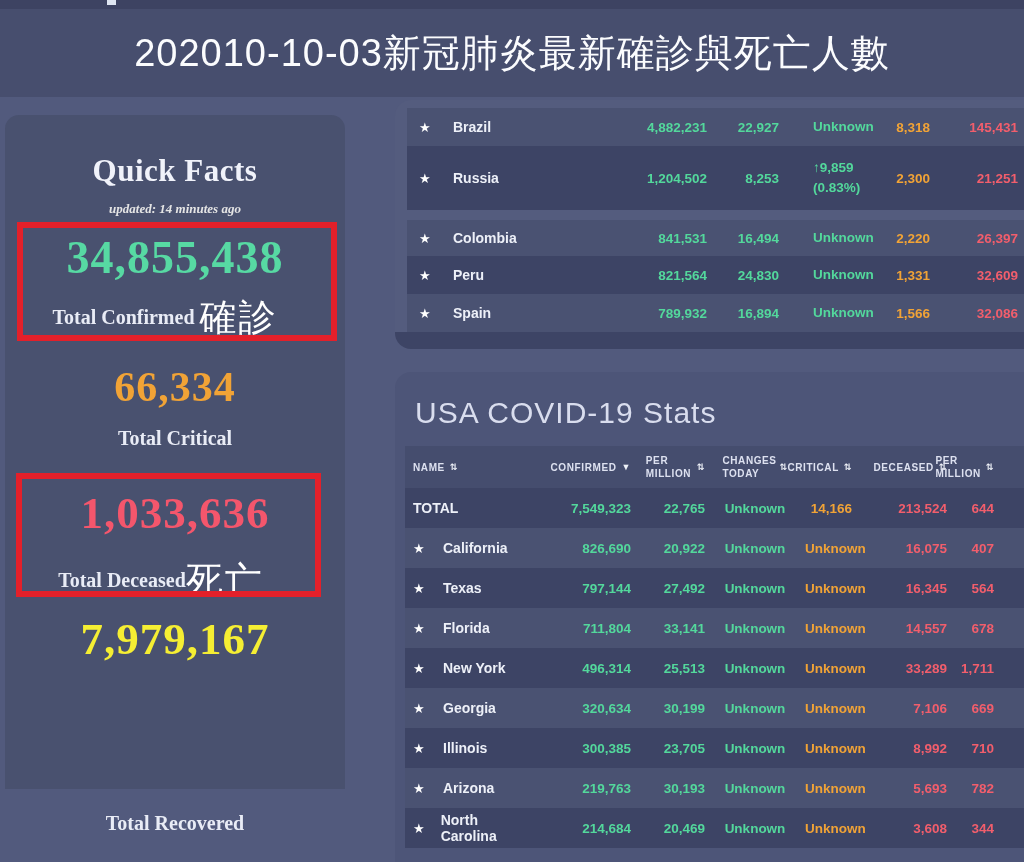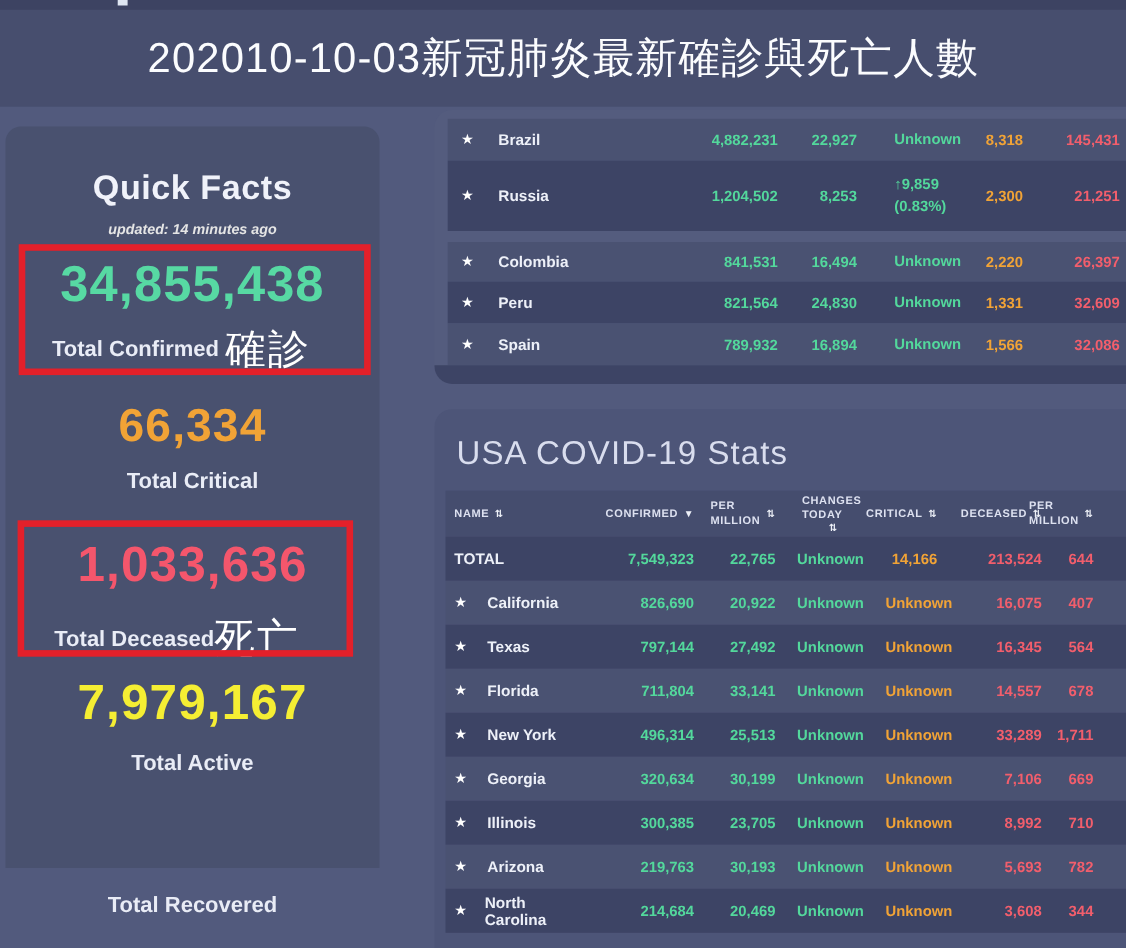--- a/index.html
+++ b/index.html
@@ -13,21 +13,21 @@
   
   .topstrip { position:absolute; left:0; top:0; width:1024px; height:9px; background:#3d4362; }
   .notch { position:absolute; left:107px; top:0; width:9px; height:5px; background:#dfe6f2; }
   .hdr { position:absolute; left:0; top:9px; width:1024px; height:88px; background:#474e6e; }
   .hdr .title {
     width:100%; text-align:center; line-height:88px;
     font-size:38px; font-weight:normal; color:#fbfcfe; letter-spacing:1px;
   }
   
   .qf { position:absolute; left:5px; top:115px; width:340px; height:674px;
-        background:#49516f; border-radius:14px 14px 0 0; }
+        background:#49516f; border-radius:14px 14px 0 0;font-family:Liberation Serif, serif; }
   .qf .abs { position:absolute; left:0; width:340px; text-align:center; }
   .qf-title { top:38px; font-size:31px; font-weight:bold; color:#f0f2fa; letter-spacing:.5px; }
   .qf-updated { top:86px; font-size:13px; font-style:italic; font-weight:bold; color:#e5e5e5; }
   .val { font-weight:bold; letter-spacing:1px; }
   .v1 { top:116px; font-size:46px; color:#57d9a3; }
   .v2 { top:248px; font-size:42px; color:#f1a336; }
   .v3 { top:372px; font-size:45px; color:#f4566c; }
   .v4 { top:498px; font-size:45px; color:#f5ee33; }
   .v5 { top:625px; font-size:47px; color:#3ea4ee; }
   .lbl { font-size:20px; font-weight:bold; color:#e9ecf6; }
@@ -53,21 +53,21 @@
   .wr1 { height:38px; } .wr2 { height:64px; } .wr3 { height:36px; margin-top:10px; }
   .wr4 { height:38px; } .wr5 { height:38px; }
   .wfoot { height:17px; background:#3d4465; margin-left:-12px; border-radius:0 0 0 16px; }
   
   .usa-title { font-size:30px; color:#d9ddee; letter-spacing:1px; padding-left:10px; font-weight:normal; }
   .ugrid { display:grid; grid-template-columns:110px 116px 74px 100px 47px 95px 47px; align-items:center; }
   .uhead { margin-top:16px; height:42px; background:#454d6e;
            font-size:10px; font-weight:bold; color:#dde1f0; letter-spacing:.6px; }
   .hcell { display:flex; align-items:center; }
   .hcell.r { justify-content:flex-end; }
-  .hcell.c { justify-content:center;flex-direction:column; }
+  .hcell.c { justify-content:center; }
   .hcell .hl { line-height:1.3; }
   .hl.w46 { width:46px; } .hl.w52 { width:52px; }
   .sort { margin-left:5px; font-size:9px; color:#eef1f8; }
   .urow { height:40px; font-size:13.5px; font-weight:bold; }
   
   .cname-cell { display:flex; align-items:center; padding-left:12px; }
   .ucard .cname-cell { padding-left:8px; }
   .star { width:14px; font-size:13px; color:#ffffff; margin-right:20px; }
   .ucard .star { margin-right:16px; }
   .cname { font-size:14px; font-weight:bold; color:#edf0f8; }
@@ -93,21 +93,20 @@
   <div class="abs val v1">34,855,438</div>
   <div class="abs lbl l1"><span>Total Confirmed</span> <span class="zh">確診</span></div>
 
   <div class="abs val v2">66,334</div>
   <div class="abs lbl l2">Total Critical</div>
 
   <div class="abs val v3">1,033,636</div>
   <div class="abs lbl l3"><span>Total Deceased</span><span class="zh">死亡</span></div>
 
   <div class="abs val v4">7,979,167</div>
-  <div class="abs lbl l4">Total Active</div>
 
   <div class="abs lbl l5">Total Recovered</div>
 </div>
 
 <div class="annbox ann1"></div>
 <div class="annbox ann2"></div>
 
 <div class="card wcard">
 
   <div class="wrow wr1 light">

